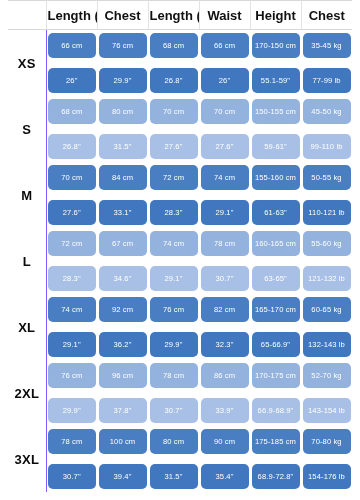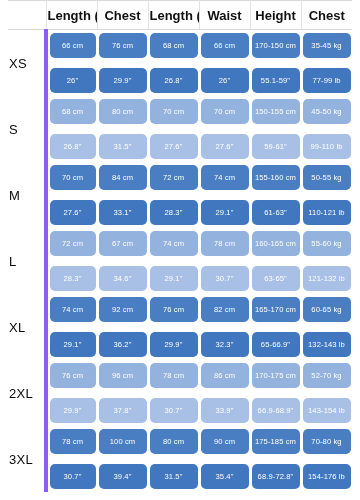--- a/index.html
+++ b/index.html
@@ -67,25 +67,26 @@
   }
   thead th.corner-cell {
     border-right: 1px solid #e3e3e3;
     border-left: none;
   }
   thead th:last-child { border-right: none; }
 
   
   td.size-label {
     font-size: 13px;
-    font-weight: normal;
+    font-weight: bold;
     color: #0a0a0a;
+    text-align: center;
     vertical-align: middle;
     background: #ffffff;
-    border-right: 4px solid #8b5cf6;
+    border-right: 1px solid #8b5cf6;
     border-bottom: 1px solid #dcdcdc;
     letter-spacing: 0.3px;
   }
 
   
   td.data-cell {
     padding: 1px 1.5px;
     border: none;
     vertical-align: middle;
   }

